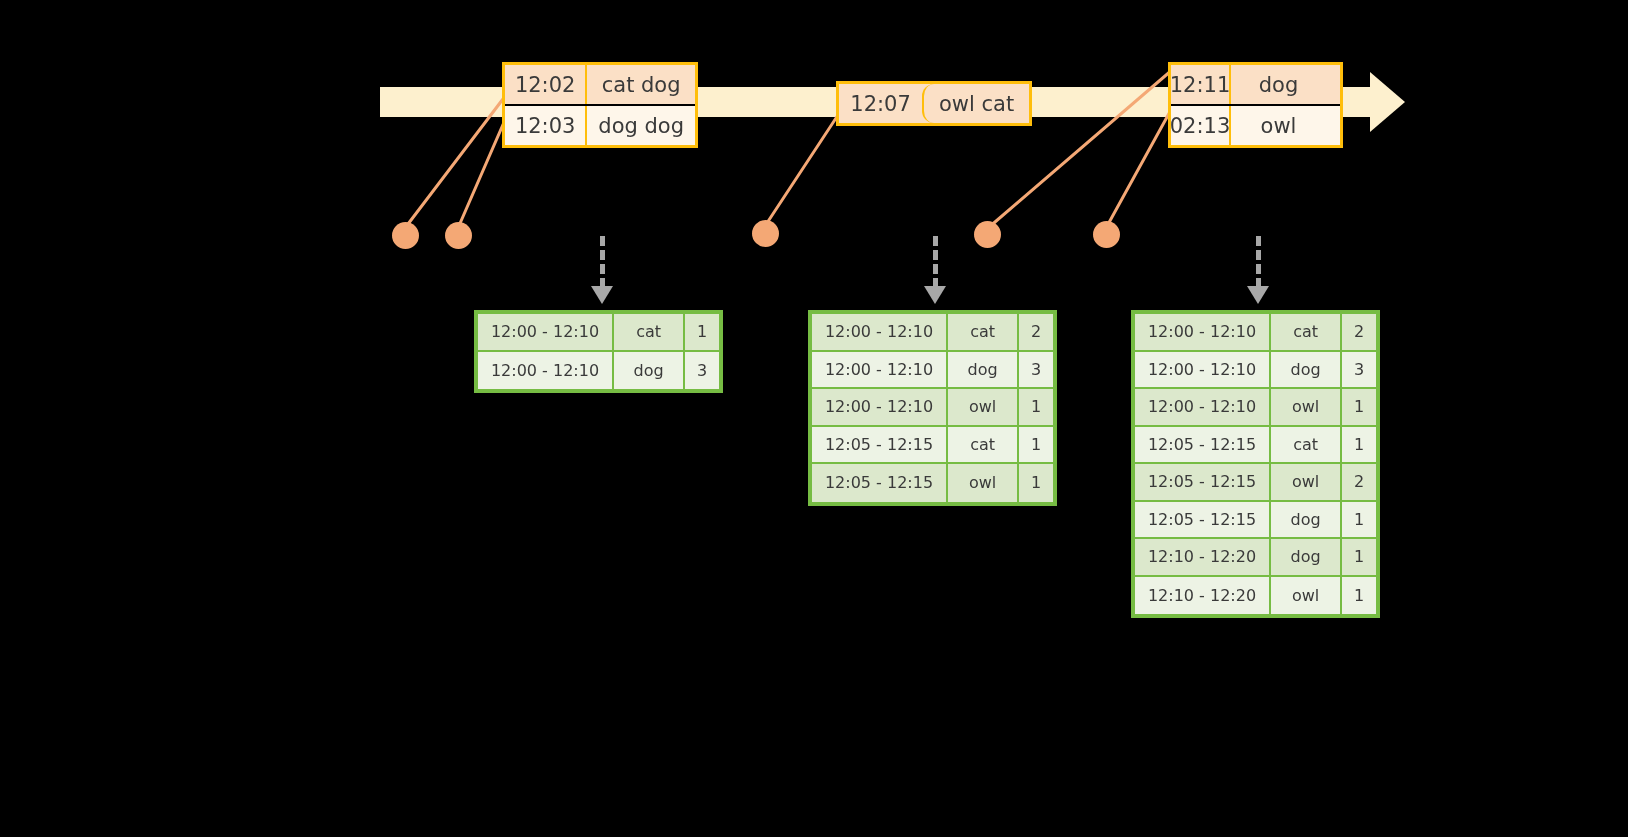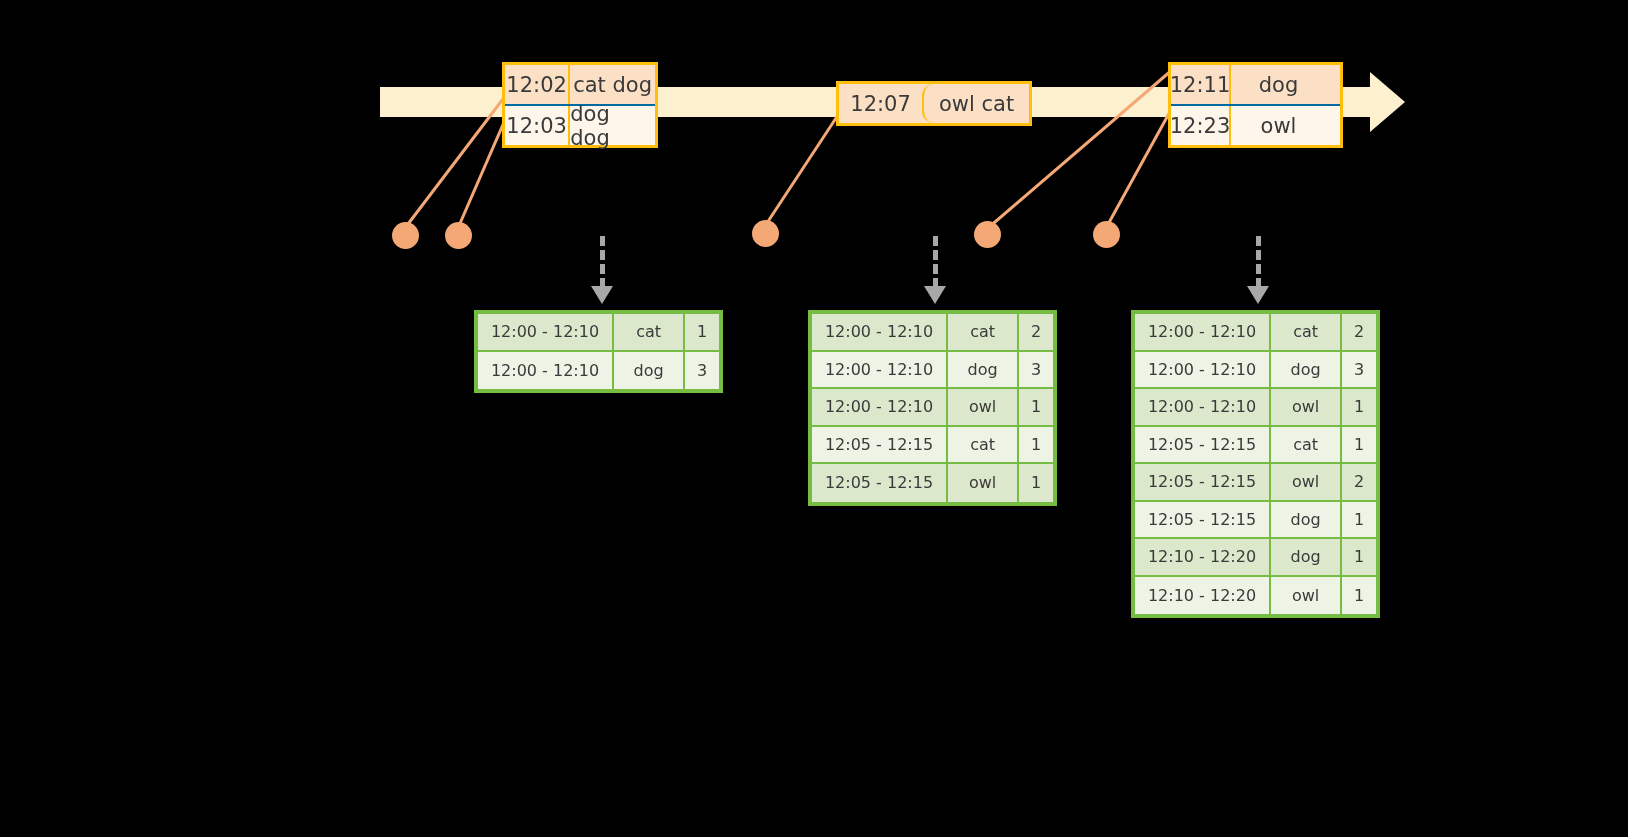--- a/index.html
+++ b/index.html
@@ -39,35 +39,35 @@
     position: absolute;
     border: 3px solid #FFBE0B;
     box-sizing: border-box;
     background: #FEF6EA;
   }
   .event-row {
     display: flex;
     height: 39px;
   }
   .event-row + .event-row {
-    border-top: 2px solid #0369a1;
+    border-top: 2px solid #000000;
   }
   .event-row.shade { background: #FBE0C6; }
   .event-cell {
     display: flex;
     align-items: center;
     justify-content: center;
     font-size: 21px;
     color: #3a3a3a;
     box-sizing: border-box;
   }
   .event-cell.time { width: 82px; }
   .event-cell.val  { width: 112px; border-left: 2px solid #FFBE0B; }
 
-  #event-box-1 { left: 502px; top: 62px; width: 156px; }
+  #event-box-1 { left: 502px; top: 62px; width: 196px; }
   #event-box-2 { left: 836px; top: 81px; width: 196px; }
   #event-box-3 { left: 1168px; top: 62px; width: 175px; }
   #event-box-3 .event-cell.time { width: 58px; }
   #event-box-3 .event-cell.val  { width: 97px; }
   #event-box-2 .event-cell.time { width: 84px; }
   #event-box-2 .event-cell.val  { width: 108px; border-radius: 12px; }
 
   
   .dot {
     position: absolute;
@@ -182,21 +182,21 @@
         <div class="event-cell time">12:07</div>
         <div class="event-cell val">owl cat</div>
       </div>
     </div>
   <div class="event-box" id="event-box-3">
       <div class="event-row shade">
         <div class="event-cell time">12:11</div>
         <div class="event-cell val">dog</div>
       </div>
       <div class="event-row">
-        <div class="event-cell time">12:23</div>
+        <div class="event-cell time">02:13</div>
         <div class="event-cell val">owl</div>
       </div>
     </div>
 
   <div class="down-arrow" id="down-arrow-1">
     <span class="shaft"></span>
     <span class="head"></span>
   </div>
   <div class="down-arrow" id="down-arrow-2">
     <span class="shaft"></span>

